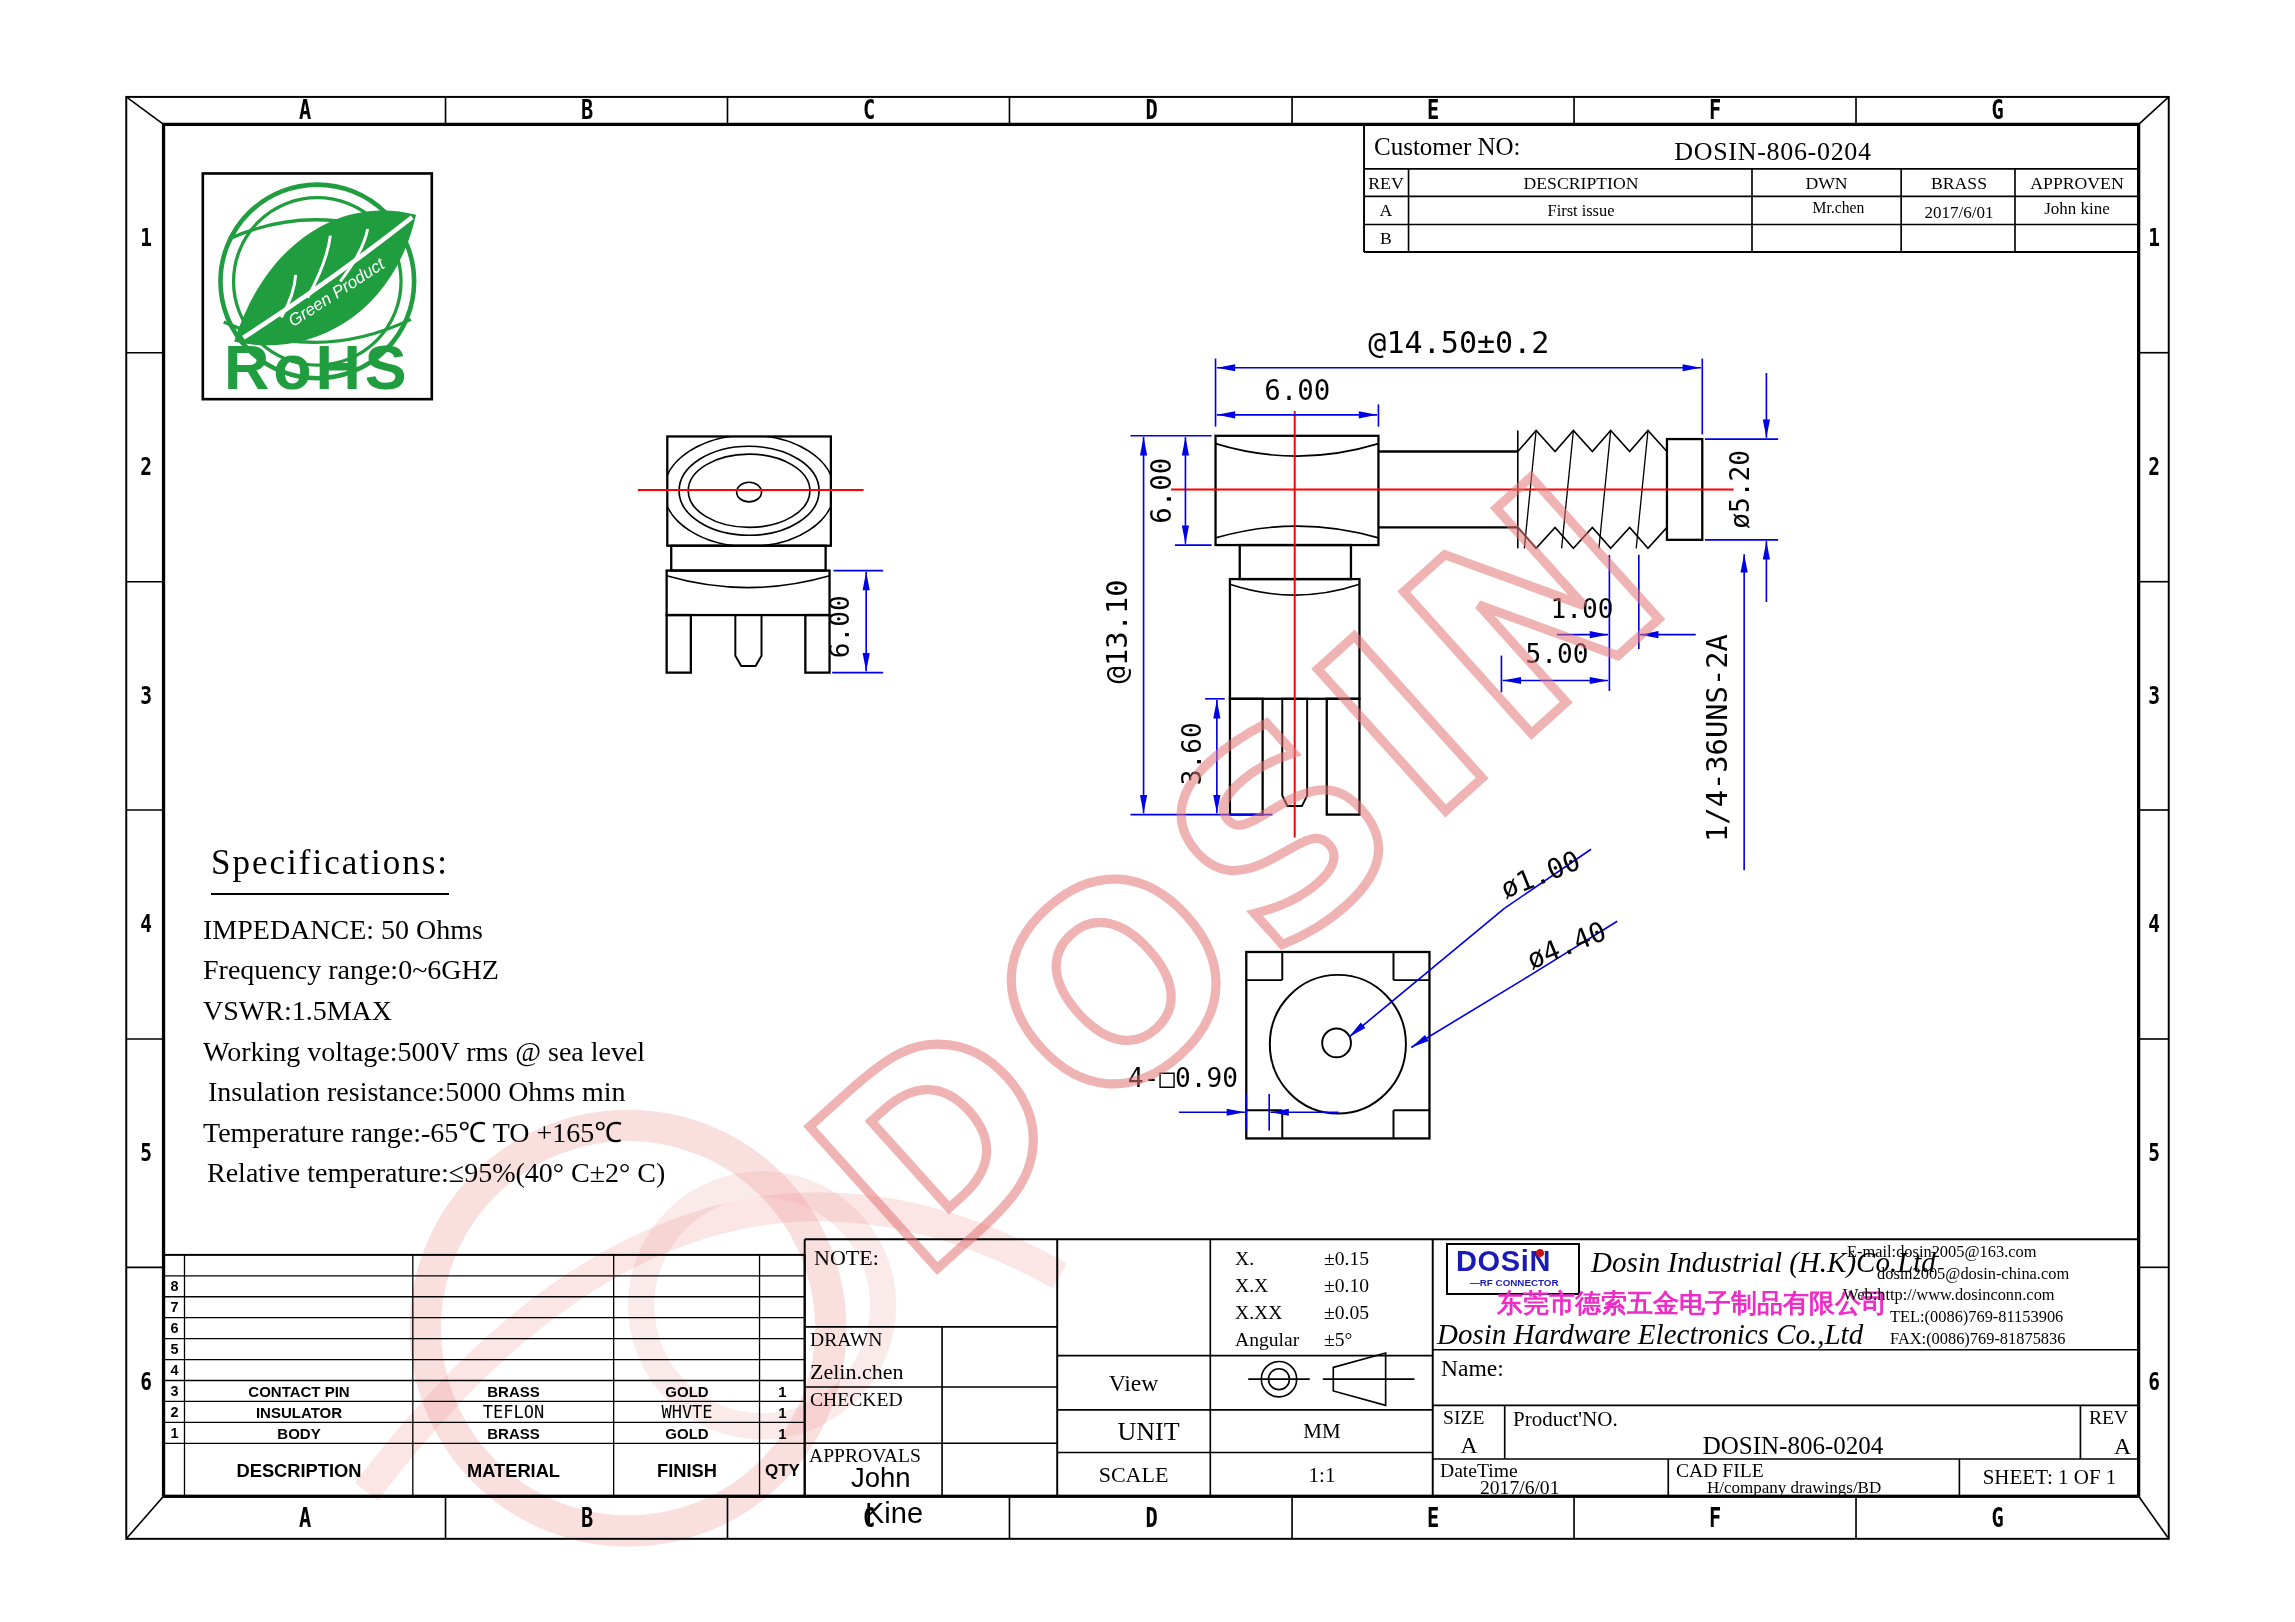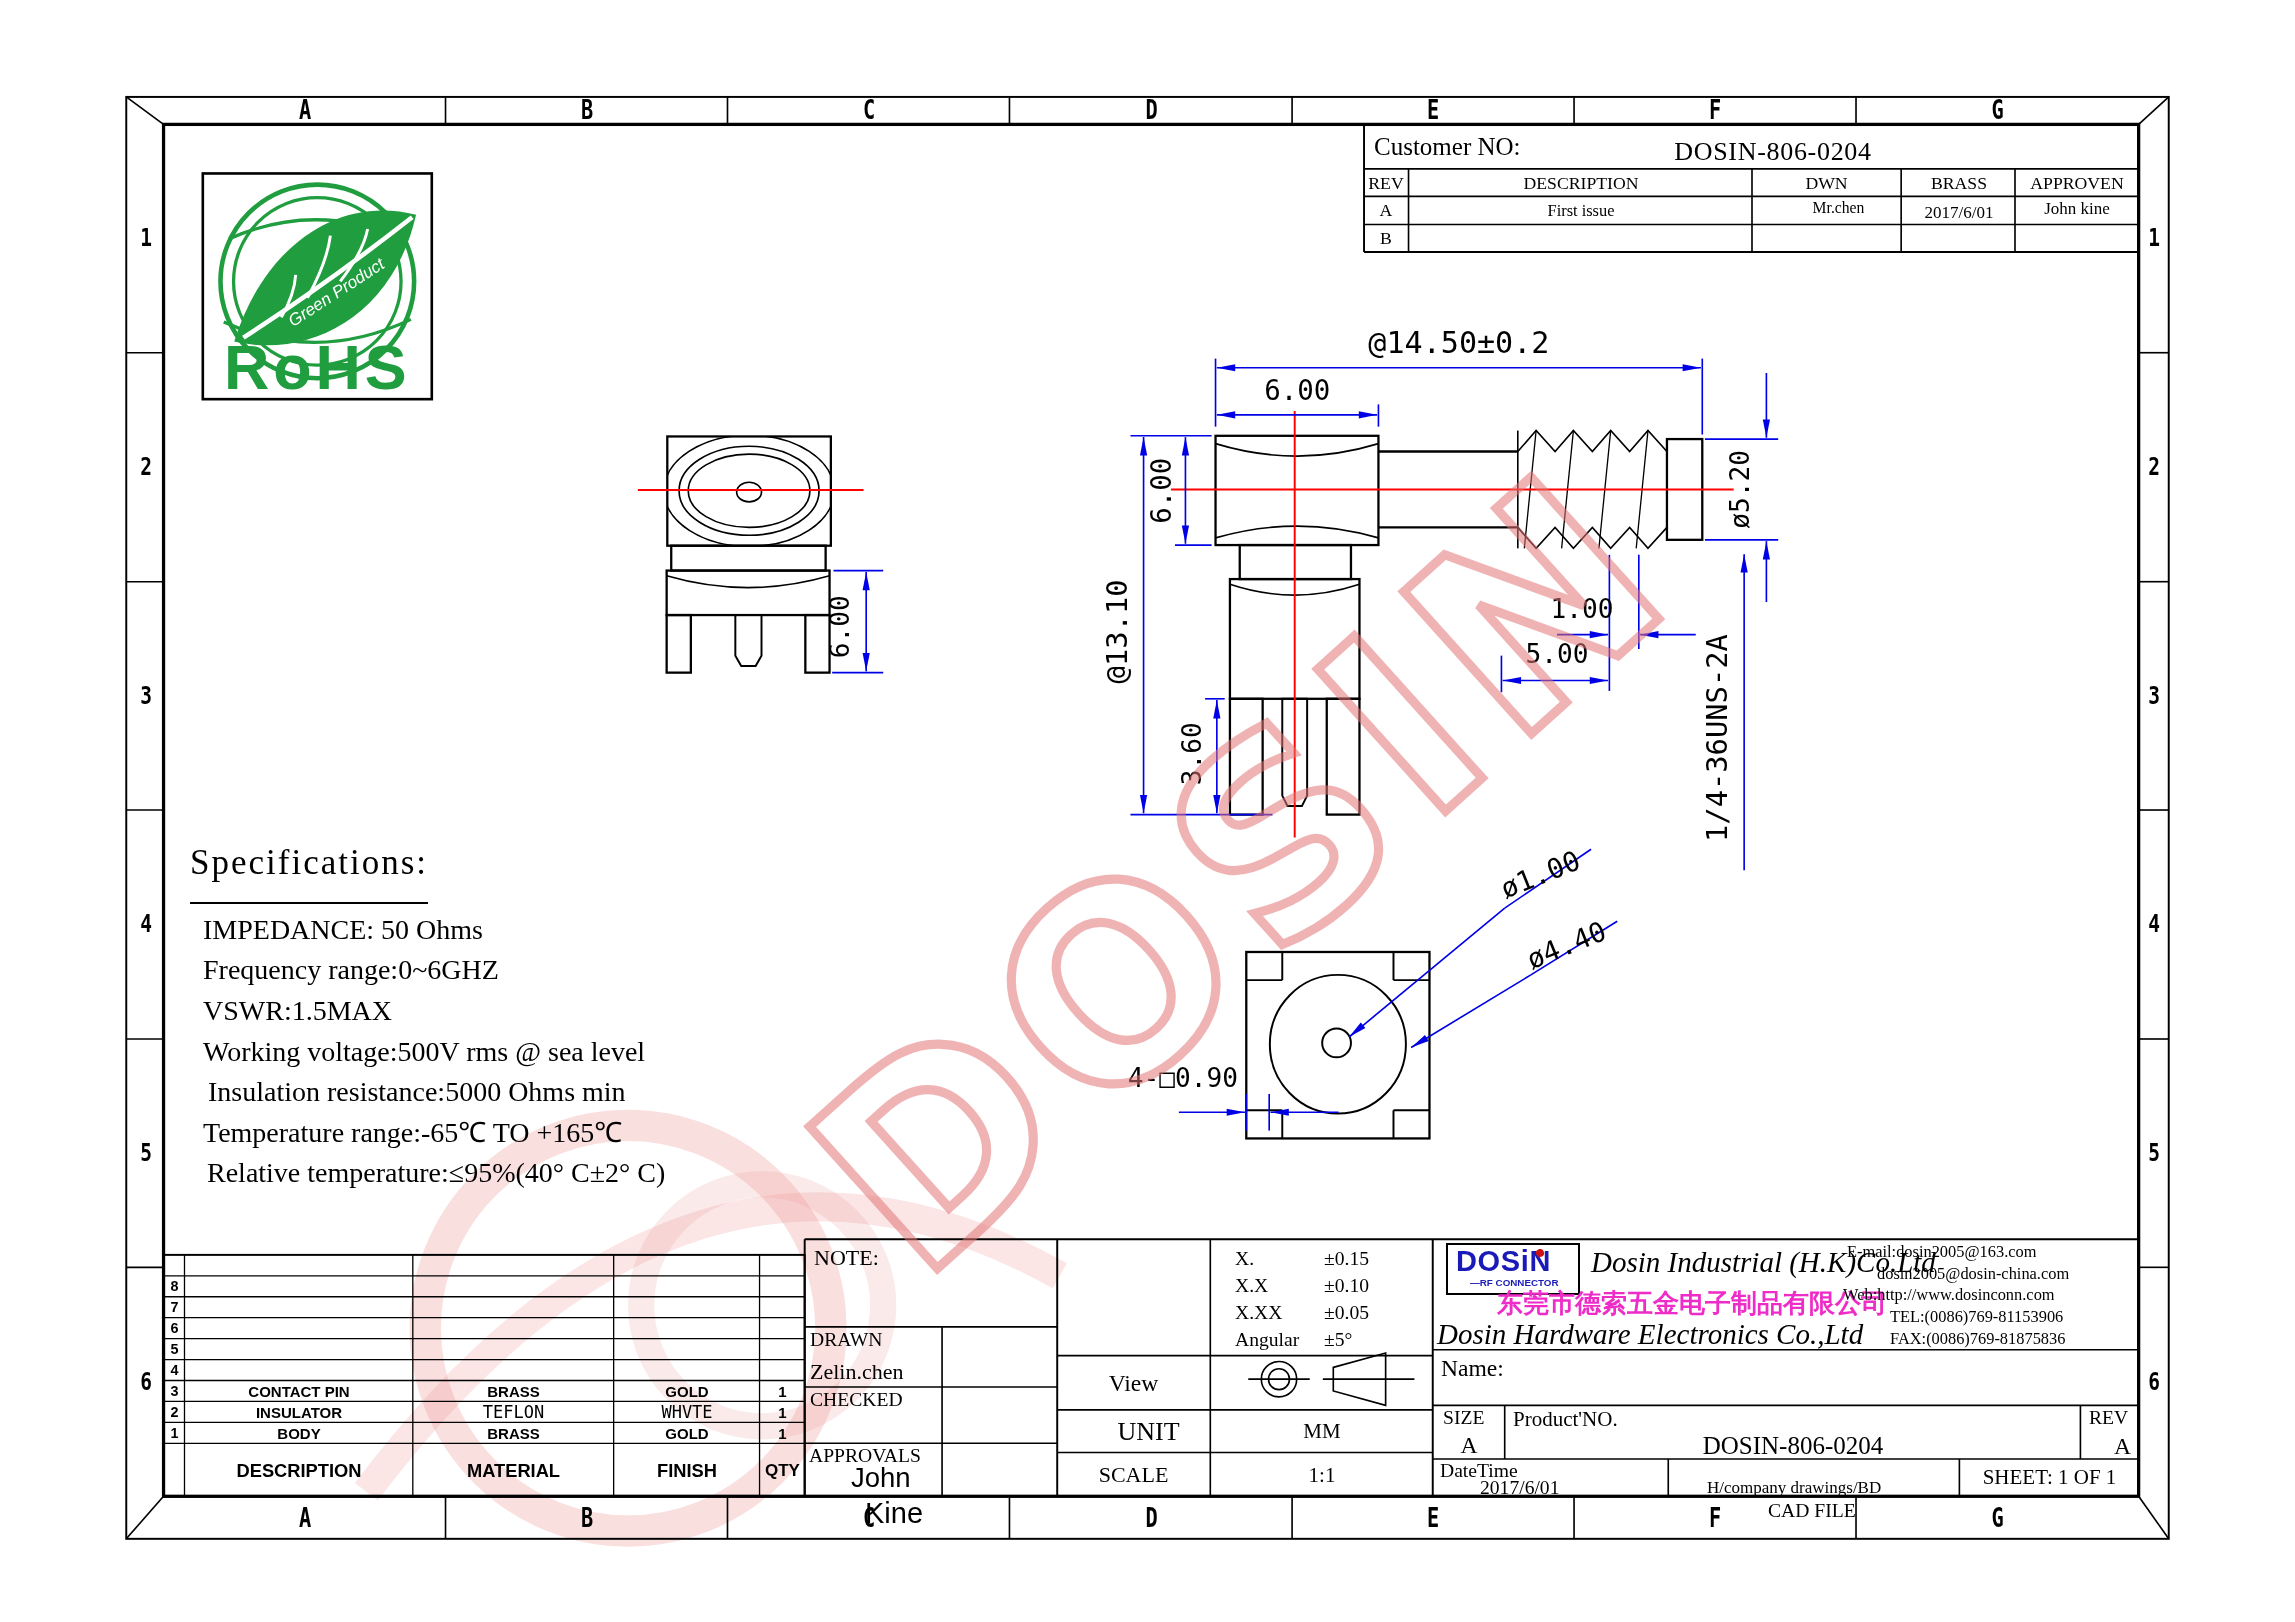--- a/index.html
+++ b/index.html
@@ -305,21 +305,21 @@
   <div class="t c serif" style="left:1752px;top:171px;width:149px;height:23.6px;font-size:17.7px;">DWN</div>
   <div class="t c serif" style="left:1902px;top:171px;width:114px;height:23.6px;font-size:17.7px;">BRASS</div>
   <div class="t c serif" style="left:2015px;top:171px;width:124px;height:23.6px;font-size:17.7px;">APPROVEN</div>
   <div class="t c serif" style="left:1364px;top:198px;width:44px;height:25px;font-size:17.7px;">A</div>
   <div class="t c serif" style="left:1409px;top:198px;width:344px;height:25px;font-size:16.4px;">First issue</div>
   <div class="t c serif" style="left:1752px;top:196px;width:173px;height:25px;font-size:15.7px;">Mr.chen</div>
   <div class="t c serif" style="left:1902px;top:200px;width:114px;height:25px;font-size:17px;">2017/6/01</div>
   <div class="t c serif" style="left:2015px;top:196px;width:124px;height:25px;font-size:17px;">John kine</div>
   <div class="t c serif" style="left:1364px;top:226px;width:44px;height:25px;font-size:17.7px;">B</div>
 
-  <div class="t serif" style="left:190px;top:845px;font-size:35px;letter-spacing:2px;border-bottom:2.6px solid #000;padding-bottom:20px;">Specifications:</div>
+  <div class="t serif" style="left:211px;top:845px;font-size:35px;letter-spacing:2px;border-bottom:2.6px solid #000;padding-bottom:11px;">Specifications:</div>
   <div class="t serif" style="left:203px;top:915px;font-size:28px;">IMPEDANCE: 50 Ohms</div>
   <div class="t serif" style="left:203px;top:955px;font-size:28px;">Frequency range:0~6GHZ</div>
   <div class="t serif" style="left:203px;top:996px;font-size:28px;">VSWR:1.5MAX</div>
   <div class="t serif" style="left:203px;top:1037px;font-size:28px;">Working voltage:500V rms @ sea level</div>
   <div class="t serif" style="left:208px;top:1077px;font-size:28px;">Insulation resistance:5000 Ohms min</div>
   <div class="t serif" style="left:203px;top:1118px;font-size:28px;">Temperature range:-65℃ TO +165℃</div>
   <div class="t serif" style="left:207px;top:1158px;font-size:28px;">Relative temperature:≤95%(40° C±2° C)</div>
 
   <div class="t c sans" style="left:164px;top:1276px;width:21px;height:21px;font-size:14.4px;font-weight:bold;">8</div>
   <div class="t c sans" style="left:164px;top:1297px;width:21px;height:21px;font-size:14.4px;font-weight:bold;">7</div>
@@ -384,20 +384,20 @@
 
   <div class="t serif" style="left:1441px;top:1356px;font-size:23.6px;">Name:</div>
   <div class="t serif" style="left:1443px;top:1408px;font-size:19.6px;">SIZE</div>
   <div class="t c serif" style="left:1433px;top:1432px;width:72px;height:26px;font-size:23.6px;">A</div>
   <div class="t serif" style="left:1513px;top:1408px;font-size:21px;">Product'NO.</div>
   <div class="t c serif" style="left:1505px;top:1433px;width:576px;height:26px;font-size:25px;">DOSIN-806-0204</div>
   <div class="t serif" style="left:2089px;top:1408px;font-size:19.6px;">REV</div>
   <div class="t serif" style="left:2114px;top:1434px;font-size:23.6px;">A</div>
   <div class="t serif" style="left:1440px;top:1461px;font-size:19.6px;">DateTime</div>
   <div class="t serif" style="left:1480px;top:1478px;font-size:19.6px;">2017/6/01</div>
-  <div class="t serif" style="left:1768px;top:1461px;font-size:19.6px;margin-top:40px;">CAD FILE</div>
+  <div class="t serif" style="left:1676px;top:1461px;font-size:19.6px;">CAD FILE</div>
   <div class="t serif" style="left:1707px;top:1479px;font-size:17px;">H/company drawings/BD</div>
   <div class="t c serif" style="left:1960px;top:1459px;width:179px;height:37px;font-size:21px;">SHEET: 1 OF 1</div>
 
   <div id="wm">DOSIN</div>
 
 </div>
 
 
 </body></html>

